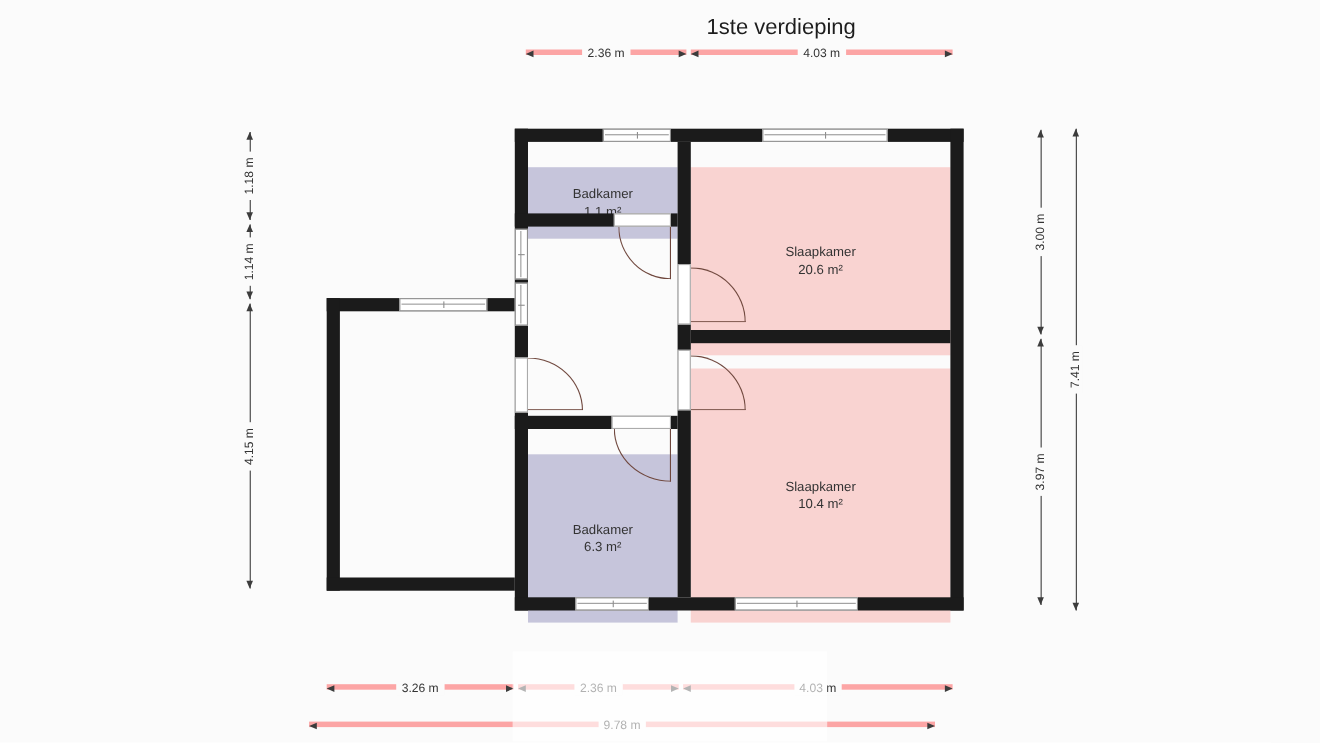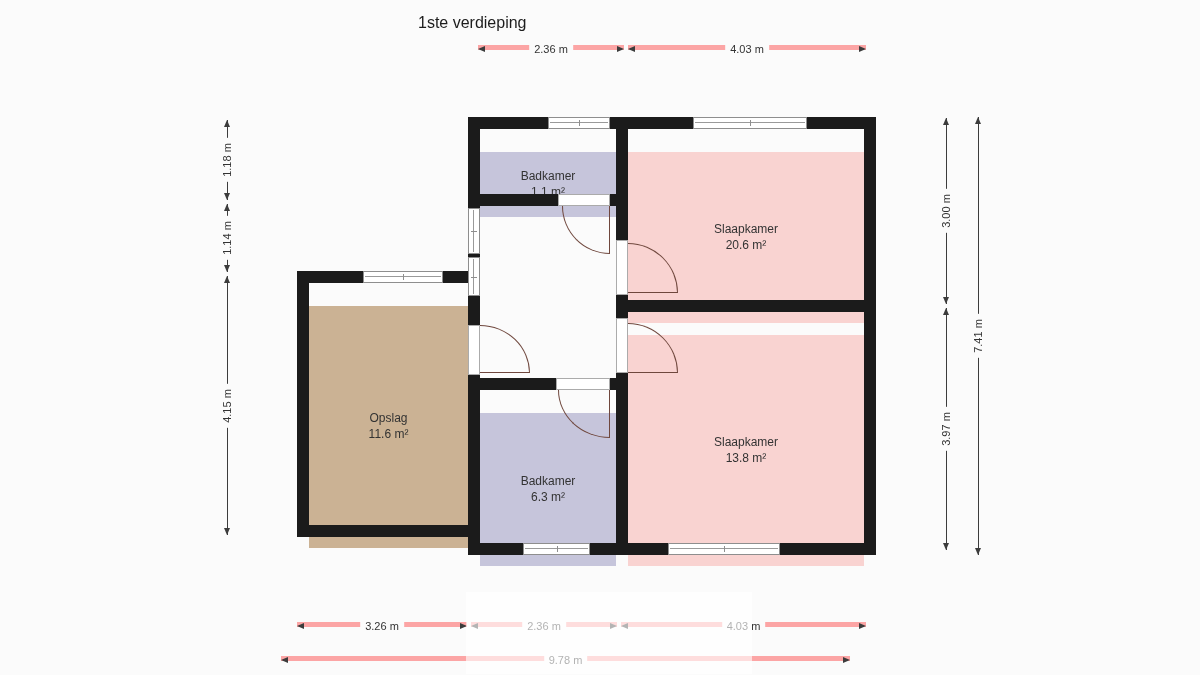--- a/index.html
+++ b/index.html
@@ -1,19 +1,19 @@
 <!DOCTYPE html>
 <html><head>
 <meta charset="utf-8">
 <style>
   html,body{margin:0;padding:0;background:#fff;}
   .plan{position:relative;width:1200px;height:675px;overflow:hidden;
         font-family:"Liberation Sans", sans-serif;}
-  .title{position:absolute;left:418px;top:14px;width:360px;text-align:left;
-         font-size:16px;color:#1d1d1d;z-index:1;}
+  .title{position:absolute;left:418px;top:14px;width:360px;text-align:right;
+         font-size:20px;color:#1d1d1d;z-index:1;}
   
   .room{position:absolute;z-index:1;display:flex;flex-direction:column;align-items:center;
         justify-content:center;text-align:center;font-size:12px;color:#333;line-height:1.3;margin-top:23px;}
   
   .wall{position:absolute;z-index:2;}
   
   .winh,.winv{position:absolute;background:#fff;border:1px solid #8e8e8e;box-sizing:border-box;z-index:3;}
   .winh::before{content:"";position:absolute;left:1px;right:1px;top:50%;margin-top:-1px;border-top:1px solid #9a9a9a;}
   .winh::after{content:"";position:absolute;left:50%;top:2px;bottom:2px;border-left:1px solid #8e8e8e;}
   .winv::before{content:"";position:absolute;top:1px;bottom:1px;left:50%;margin-left:-1px;border-left:1px solid #9a9a9a;}
@@ -51,31 +51,27 @@
   <div class="title">1ste verdieping</div>
 
   <div class="room" style="left: 480px; top: 129px; width: 136px; height: 65px; background: rgb(198, 197, 219);">
     <span>Badkamer</span>
     <span>1.1 m²</span>
   </div>
   <div class="room" style="left: 628px; top: 129px; width: 236px; height: 171px; background: rgb(249, 211, 209);">
     <span>Slaapkamer</span>
     <span>20.6 m²</span>
   </div>
-  <div class="room" style="left: 309px; top: 283px; width: 159px; height: 242px; background: rgb(203, 178, 148);">
-    <span>Opslag</span>
-    <span>11.6 m²</span>
-  </div>
   <div class="room" style="left: 480px; top: 390px; width: 136px; height: 153px; background: rgb(198, 197, 219);">
     <span>Badkamer</span>
     <span>6.3 m²</span>
   </div>
   <div class="room" style="left: 628px; top: 312px; width: 236px; height: 231px; background: rgb(249, 211, 209);">
     <span>Slaapkamer</span>
-    <span>13.8 m²</span>
+    <span>10.4 m²</span>
   </div>
 
   <div class="wall" style="left: 468px; top: 117px; width: 408px; height: 12px; background: rgb(27, 27, 27);"></div>
   <div class="wall" style="left: 468px; top: 117px; width: 12px; height: 438px; background: rgb(27, 27, 27);"></div>
   <div class="wall" style="left: 864px; top: 117px; width: 12px; height: 438px; background: rgb(27, 27, 27);"></div>
   <div class="wall" style="left: 468px; top: 543px; width: 408px; height: 12px; background: rgb(27, 27, 27);"></div>
   <div class="wall" style="left: 616px; top: 129px; width: 12px; height: 414px; background: rgb(27, 27, 27);"></div>
   <div class="wall" style="left: 468px; top: 194px; width: 148px; height: 12px; background: rgb(27, 27, 27);"></div>
   <div class="wall" style="left: 468px; top: 378px; width: 148px; height: 12px; background: rgb(27, 27, 27);"></div>
   <div class="wall" style="left: 628px; top: 300px; width: 236px; height: 12px; background: rgb(27, 27, 27);"></div>

